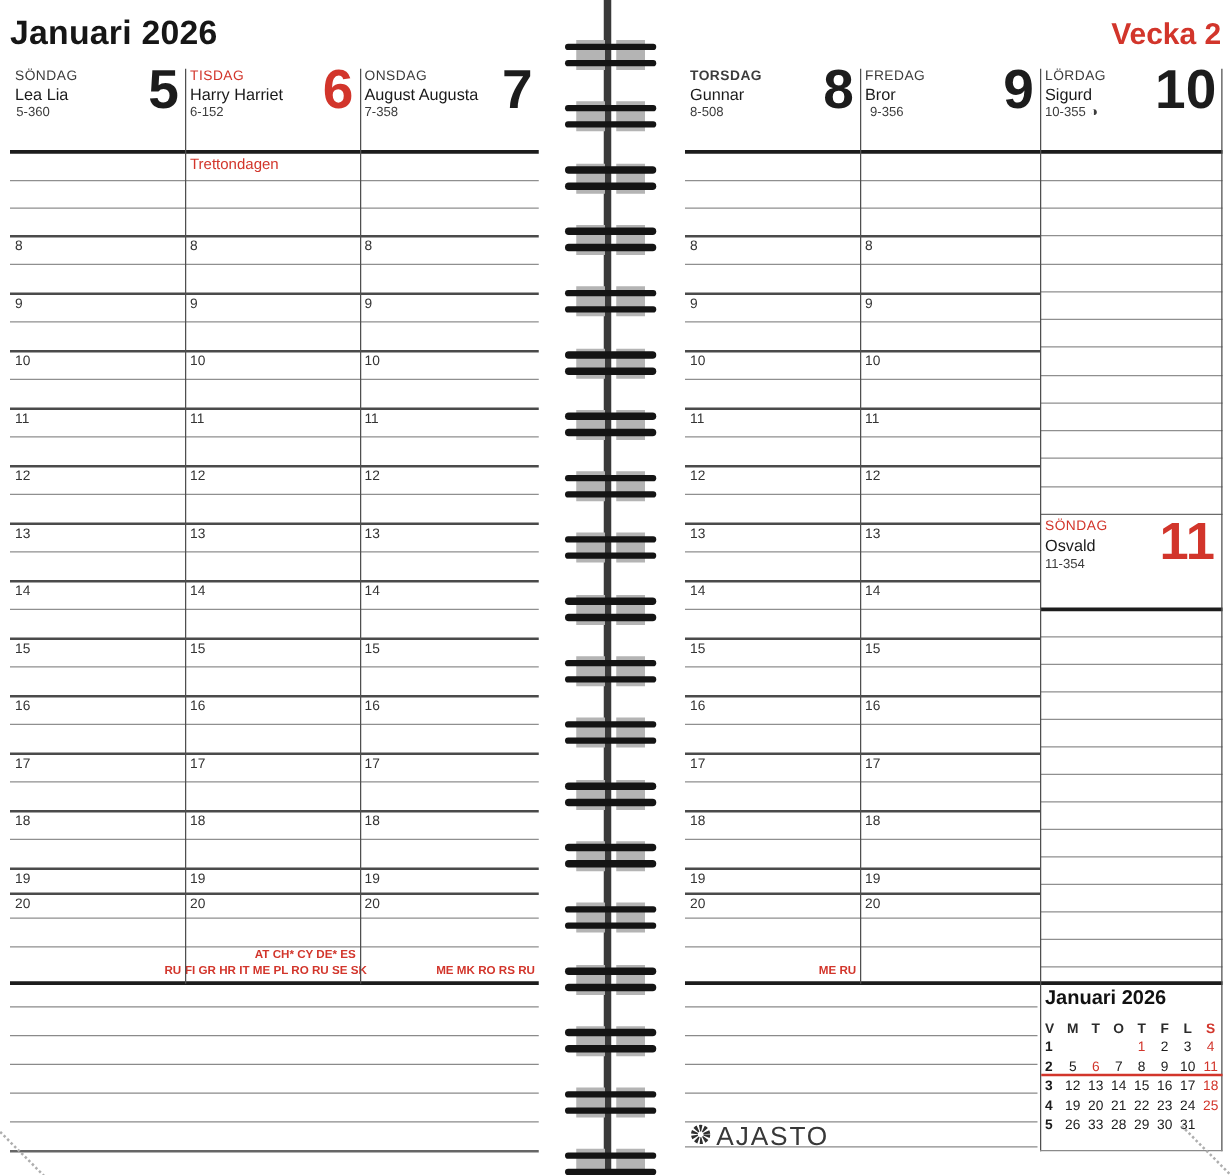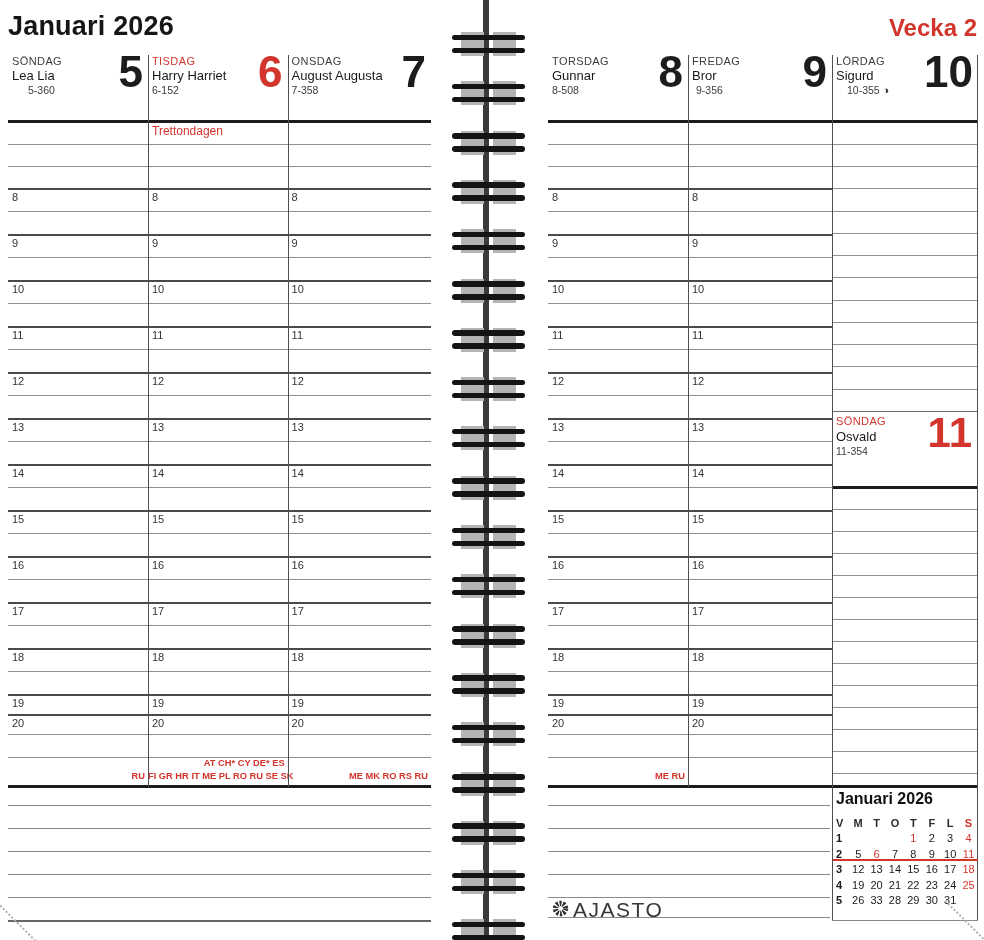--- a/index.html
+++ b/index.html
@@ -50,21 +50,21 @@
 
 <div id="spread">
 
   <div class="page-title">Januari 2026</div>
   <div class="week-label" style="color: rgb(210, 53, 43);">Vecka 2</div>
 
   <div id="grid-root">
       <div class="abs" style="left: 8px; top: 0px; width: 140px; height: 940px;">
         <div class="day-label" style="left: 4px; top: 55px;">SÖNDAG</div>
         <div class="day-name" style="left: 4px; top: 68px;">Lea Lia</div>
-        <div class="day-small" style="left: 20px; top: 84px;">5-360</div>
+        <div class="day-small" style="left: 5px; top: 84px;">5-360</div>
         <div class="big-num" style="right: 5px; top: 50px; font-size: 44px;">5</div>
         <div class="line thick" style="left: 0px; top: 120px; width: 140px;"></div>
         <div class="line " style="left: 0px; top: 144px; width: 140px;"></div>
         <div class="line " style="left: 0px; top: 166px; width: 140px;"></div>
         <div class="line " style="left: 0px; top: 211px; width: 140px;"></div>
         <div class="line " style="left: 0px; top: 257px; width: 140px;"></div>
         <div class="line " style="left: 0px; top: 303px; width: 140px;"></div>
         <div class="line " style="left: 0px; top: 349px; width: 140px;"></div>
         <div class="line " style="left: 0px; top: 395px; width: 140px;"></div>
         <div class="line " style="left: 0px; top: 441px; width: 140px;"></div>
@@ -208,21 +208,21 @@
         <div class="hour-label" style="left: 4px; top: 605px;">17</div>
         <div class="hour-label" style="left: 4px; top: 651px;">18</div>
         <div class="hour-label" style="left: 4px; top: 697px;">19</div>
         <div class="hour-label" style="left: 4px; top: 717px;">20</div>
         <div class="footer-codes" style="left: 0px; right: 3px; top: 757px; width: 140.4px; color: rgb(210, 53, 43);">
           <div>&nbsp;</div>
           <div>ME MK RO RS RU</div>
         </div>
       </div>
       <div class="abs" style="left: 548px; top: 0px; width: 140px; height: 940px;">
-        <div class="day-label" style="left: 4px; top: 55px;">TORSDAG</div>
+        <div class="day-label" style="left: 4px; top: 55px; font-weight: bold;">TORSDAG</div>
         <div class="day-name" style="left: 4px; top: 68px;">Gunnar</div>
         <div class="day-small" style="left: 4px; top: 84px;">8-508</div>
         <div class="big-num" style="right: 5px; top: 50px; font-size: 44px;">8</div>
         <div class="line thick" style="left: 0px; top: 120px; width: 140px;"></div>
         <div class="line " style="left: 0px; top: 144px; width: 140px;"></div>
         <div class="line " style="left: 0px; top: 166px; width: 140px;"></div>
         <div class="line " style="left: 0px; top: 211px; width: 140px;"></div>
         <div class="line " style="left: 0px; top: 257px; width: 140px;"></div>
         <div class="line " style="left: 0px; top: 303px; width: 140px;"></div>
         <div class="line " style="left: 0px; top: 349px; width: 140px;"></div>
@@ -312,21 +312,21 @@
         <div class="hour-label" style="left: 4px; top: 513px;">15</div>
         <div class="hour-label" style="left: 4px; top: 559px;">16</div>
         <div class="hour-label" style="left: 4px; top: 605px;">17</div>
         <div class="hour-label" style="left: 4px; top: 651px;">18</div>
         <div class="hour-label" style="left: 4px; top: 697px;">19</div>
         <div class="hour-label" style="left: 4px; top: 717px;">20</div>
       </div>
       <div class="abs" style="left: 832px; top: 0px; width: 146px; height: 940px;">
         <div class="day-label" style="left: 4px; top: 55px;">LÖRDAG</div>
         <div class="day-name" style="left: 4px; top: 68px;">Sigurd</div>
-        <div class="day-small" style="left: 4px; top: 84px; margin-left: 11px;">10-355<span style="font-size: 11px;"> ◑</span></div>
+        <div class="day-small" style="left: 4px; top: 84px;">10-355<span style="font-size: 11px;"> ◑</span></div>
         <div class="big-num" style="right: 5px; top: 50px; font-size: 44px;">10</div>
         <div class="line thick" style="left: 0px; top: 120px; width: 146px;"></div>
         <div class="line " style="left: 0px; top: 144px; width: 146px;"></div>
         <div class="line " style="left: 0px; top: 166px; width: 146px;"></div>
         <div class="line " style="left: 0px; top: 188px; width: 146px;"></div>
         <div class="line " style="left: 0px; top: 211px; width: 146px;"></div>
         <div class="line " style="left: 0px; top: 233px; width: 146px;"></div>
         <div class="line " style="left: 0px; top: 255px; width: 146px;"></div>
         <div class="line " style="left: 0px; top: 277px; width: 146px;"></div>
         <div class="line " style="left: 0px; top: 300px; width: 146px;"></div>

